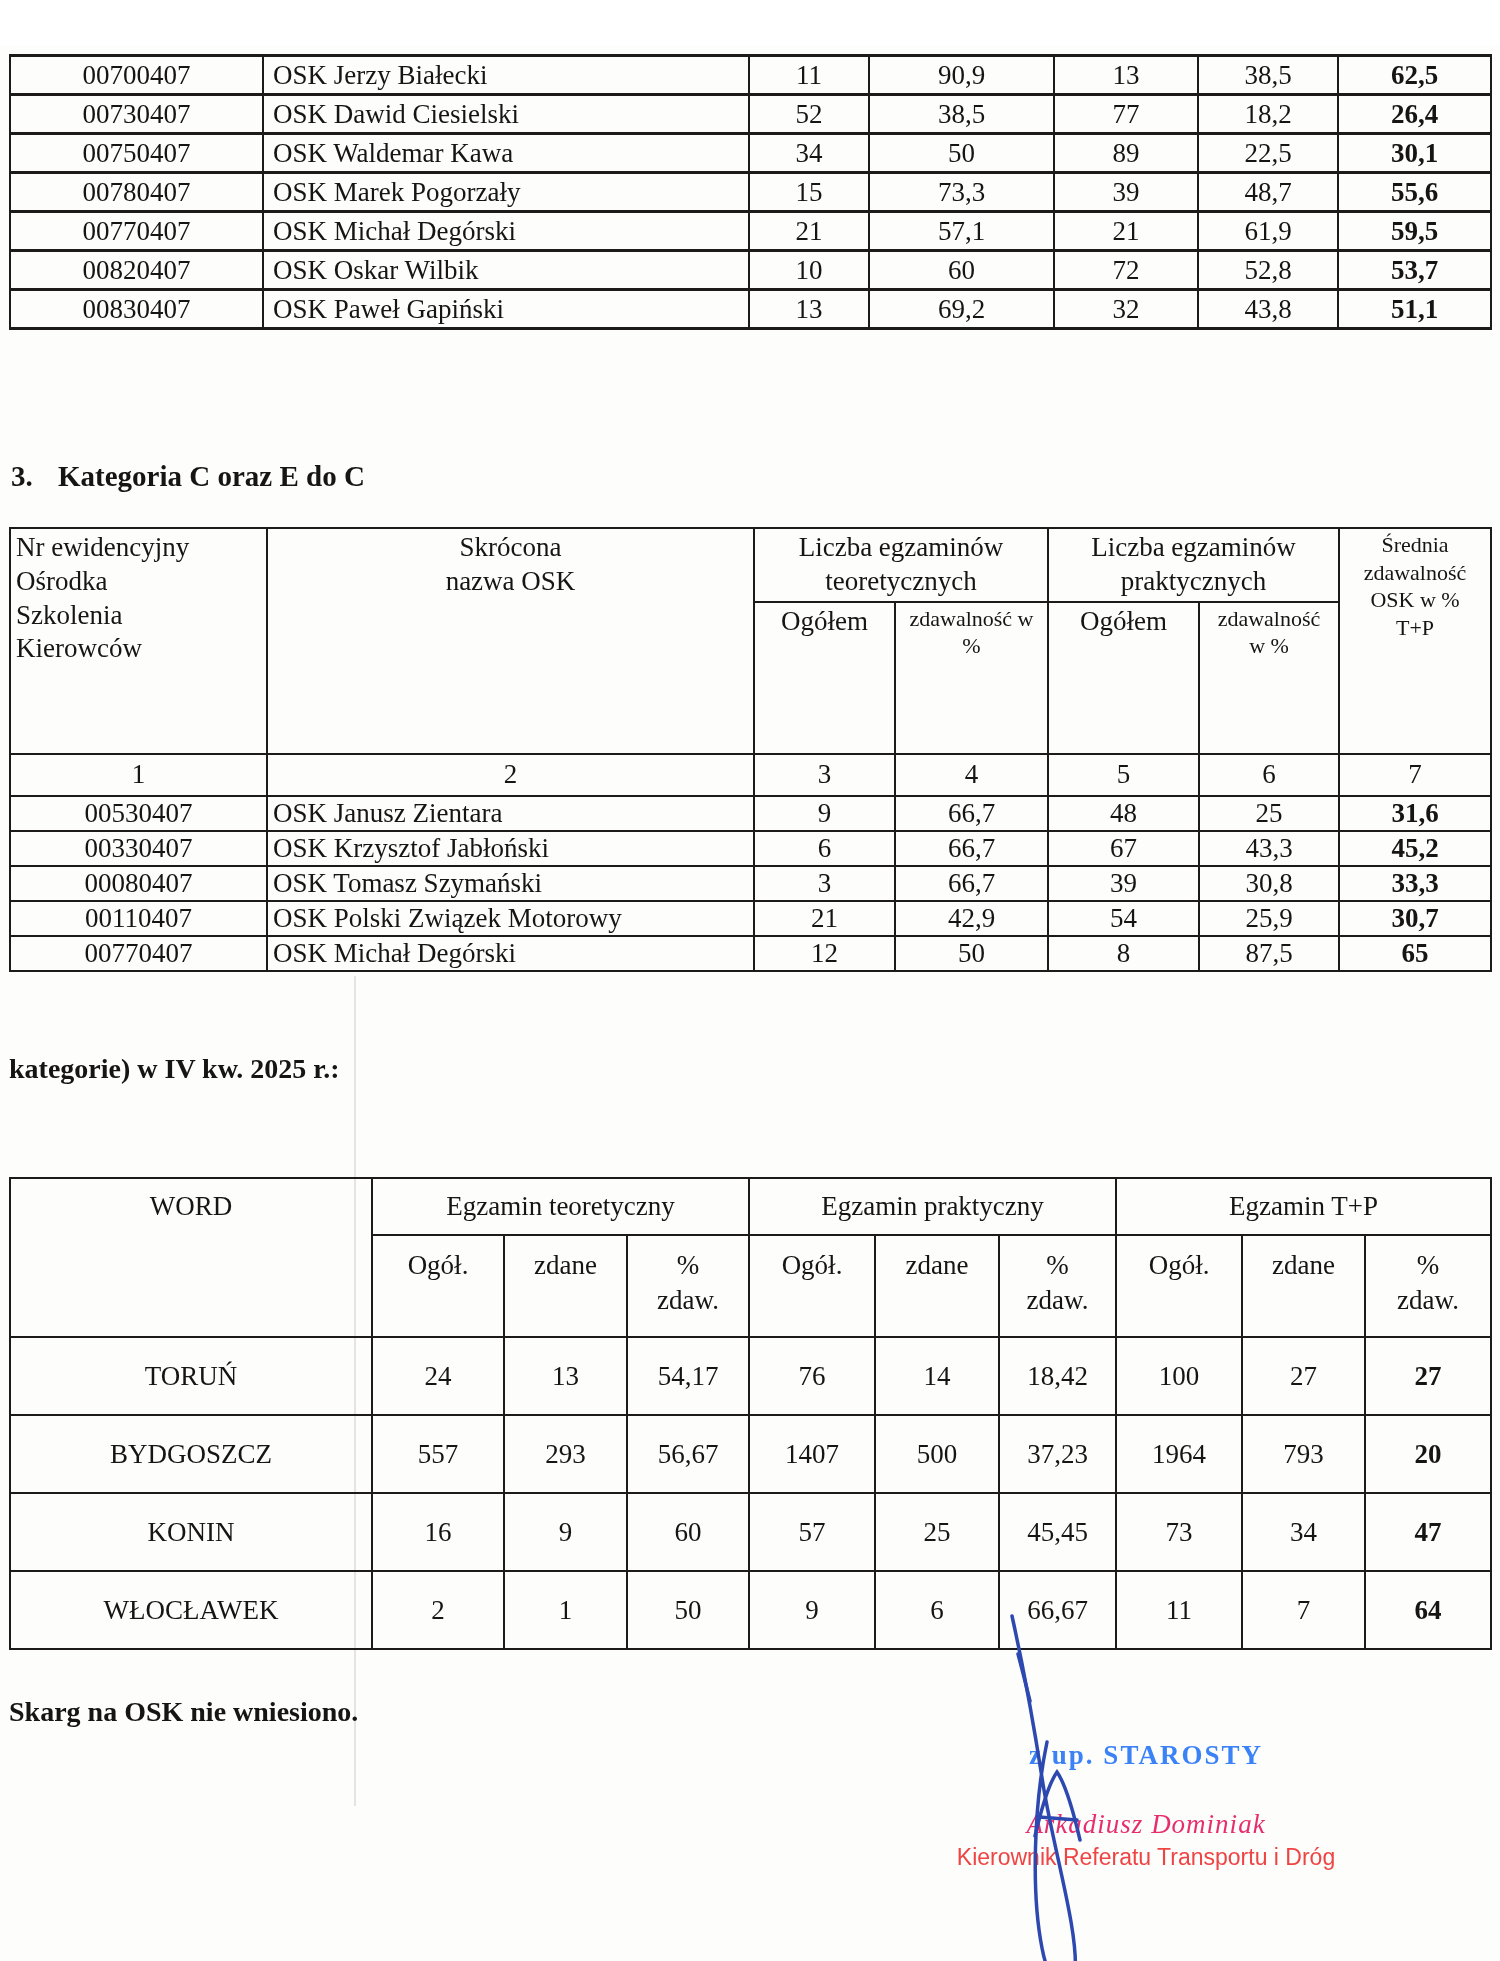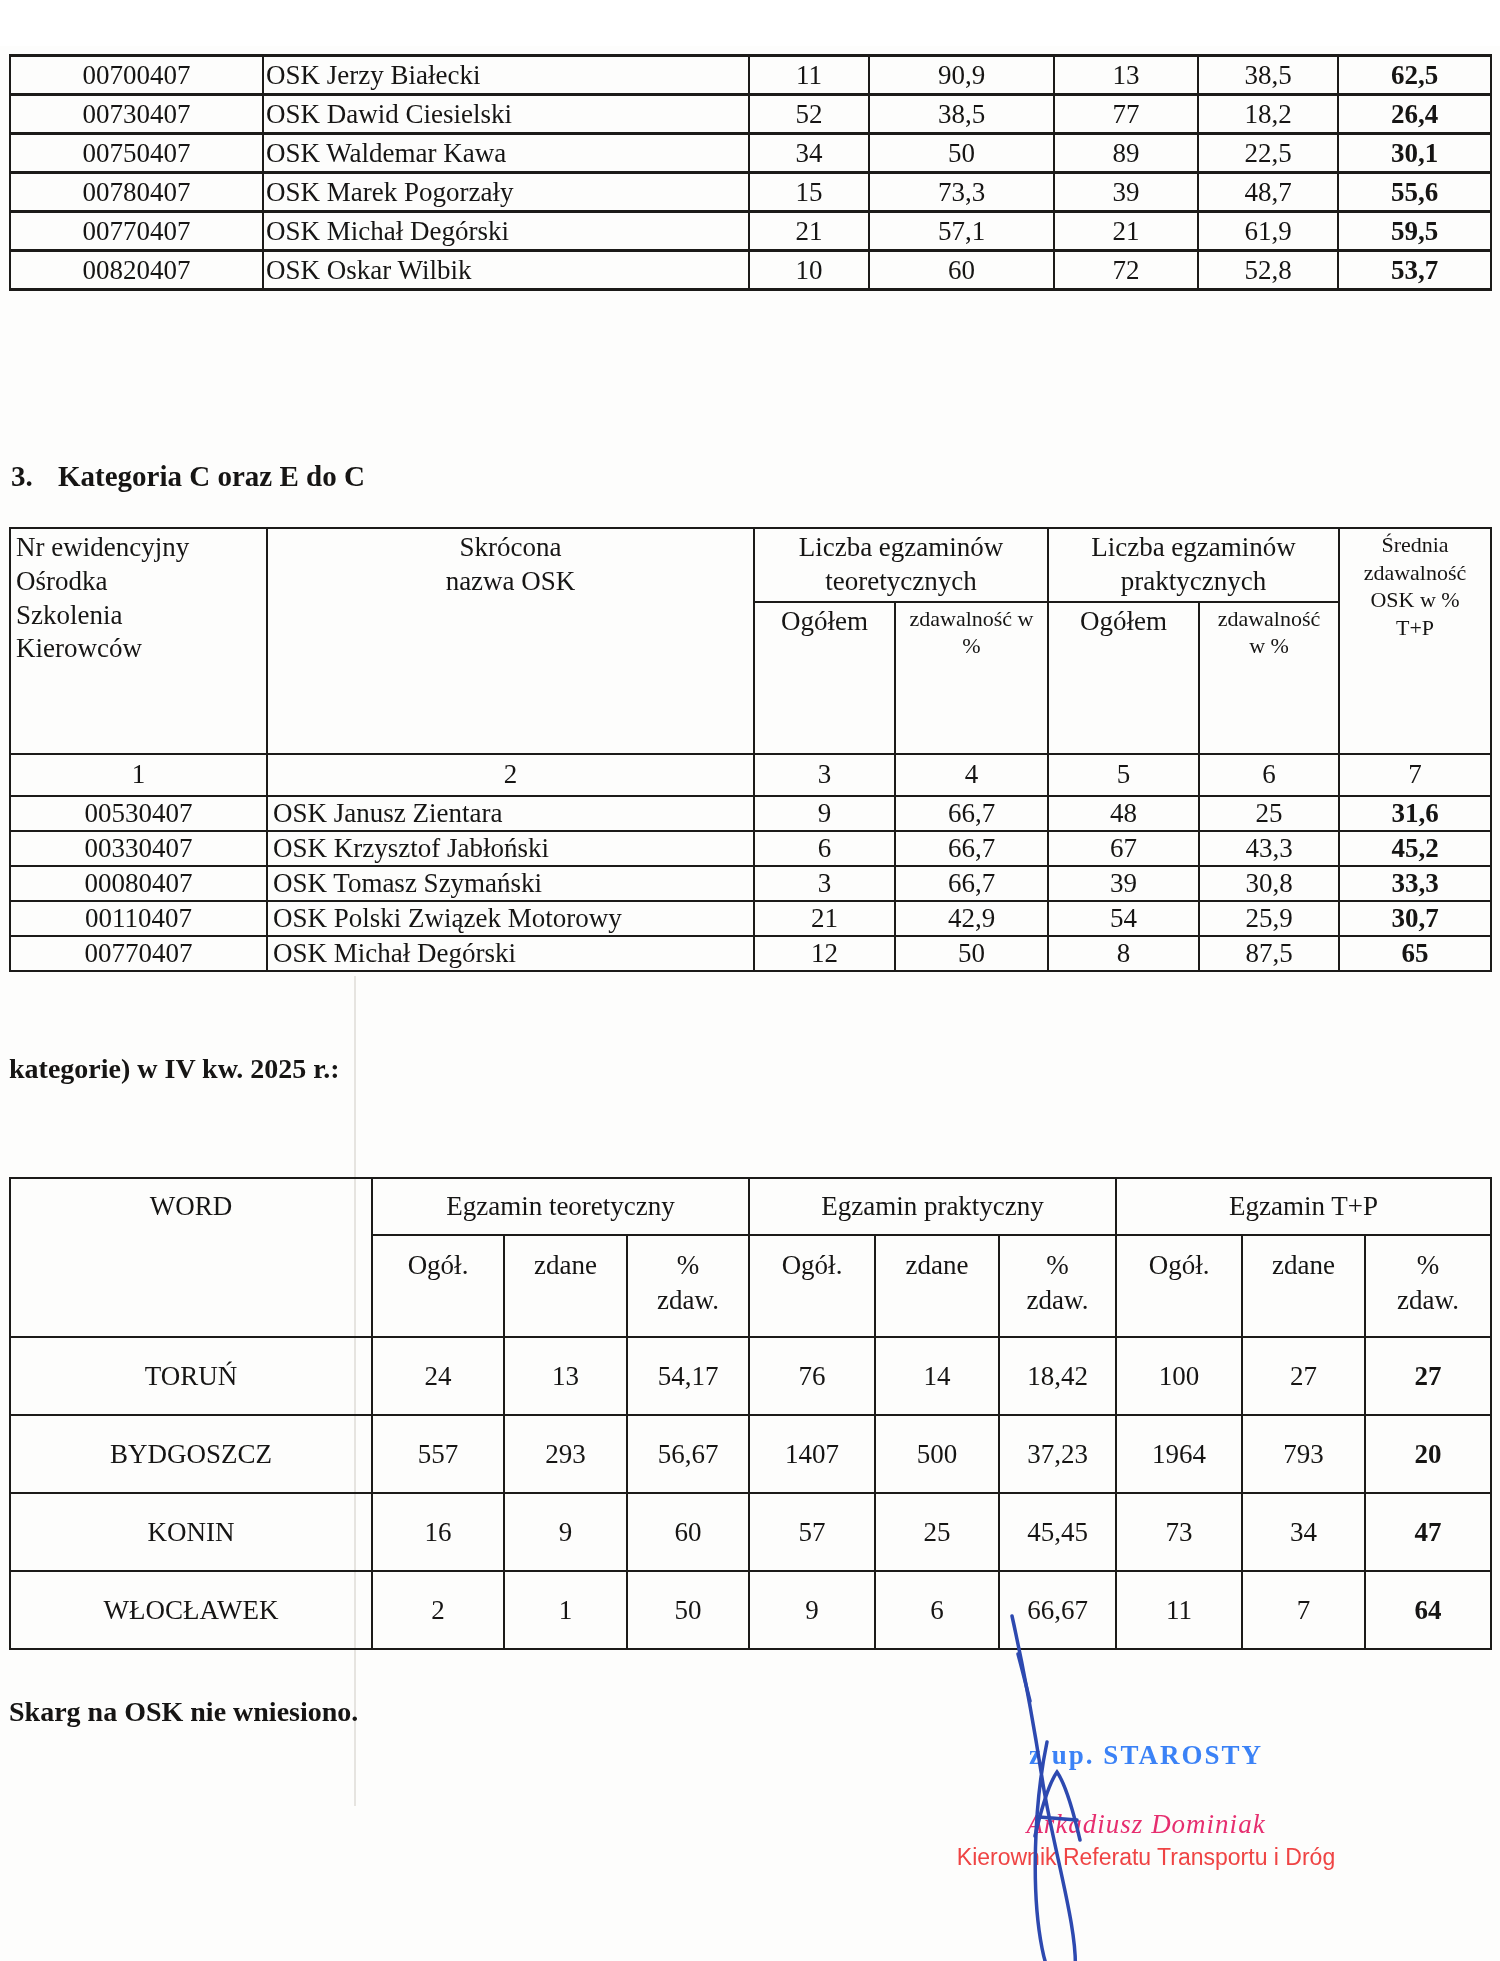--- a/index.html
+++ b/index.html
@@ -9,21 +9,21 @@
     font-family:"Liberation Serif", serif;
     margin-top:46px;
   }
   table{border-collapse:collapse;table-layout:fixed;}
   td,th{border:2px solid #1c1b19;font-weight:normal;overflow:hidden;}
   .pre{white-space:pre-line;}
   .bold{font-weight:bold;}
   
   .t1{position:absolute;left:9px;top:8px;width:1481px;font-size:27px;}
   .t1 td{border-top-width:3px;border-bottom-width:3px;height:36px;text-align:center;padding:0 2px;}
-  .t1 td.name{text-align:left;padding-left:2px;}
+  .t1 td.name{text-align:left;padding-left:9px;}
   
   .h3{position:absolute;left:11px;top:414px;font-size:29px;font-weight:bold;display:flex;}
   .h3 .num{width:47px;}
   
   .t3{position:absolute;left:9px;top:481px;width:1481px;font-size:27px;}
   .t3 th{vertical-align:top;text-align:center;padding:2px 3px;line-height:1.25;}
   .t3 th.left{text-align:left;padding-left:5px;}
   .t3 th.mid{vertical-align:middle;}
   .t3 .small{font-size:22px;}
   .t3 td{text-align:center;height:33px;padding:0 2px;}
@@ -110,20 +110,29 @@
         <td class="bold">59,5</td>
       </tr>
       <tr>
         <td>00820407</td>
         <td class="name">OSK Oskar Wilbik</td>
         <td>10</td>
         <td>60</td>
         <td>72</td>
         <td>52,8</td>
         <td class="bold">53,7</td>
+      </tr>
+      <tr>
+        <td>00830407</td>
+        <td class="name">OSK Paweł Gapiński</td>
+        <td>13</td>
+        <td>69,2</td>
+        <td>32</td>
+        <td>43,8</td>
+        <td class="bold">51,1</td>
       </tr>
     </tbody>
   </table>
 
   <div class="h3">
     <span class="num">3.</span>
     <span>Kategoria C oraz E do C</span>
   </div>
 
   <table class="t3">

